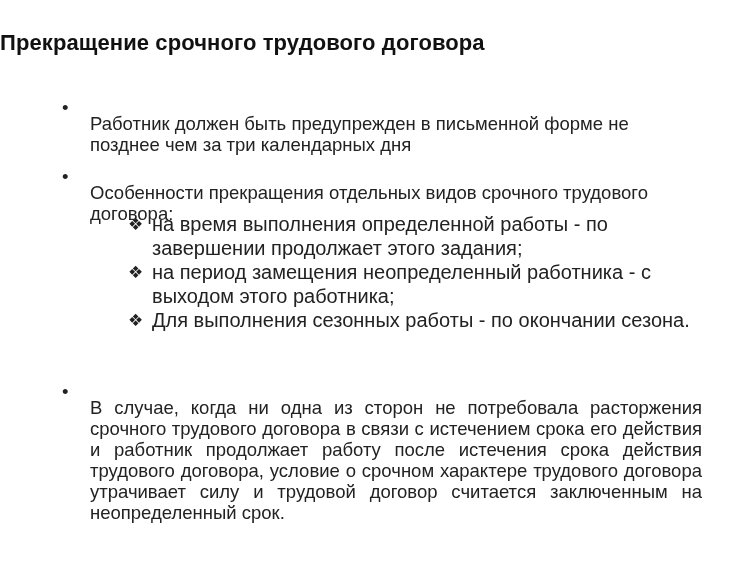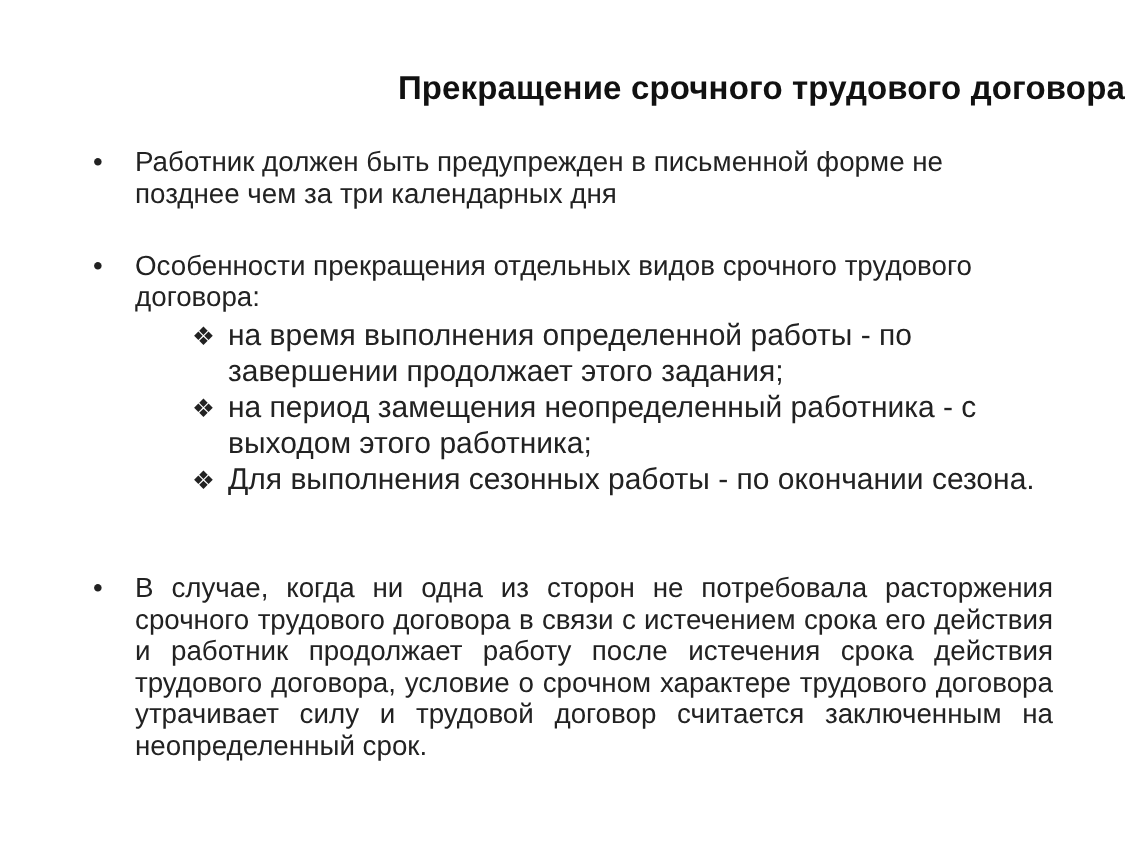--- a/index.html
+++ b/index.html
@@ -1,20 +1,20 @@
 <!DOCTYPE html>
 <html><head>
   <meta charset="utf-8">
   <style>
     html, body { margin: 0; padding: 0; background: #ffffff; }
     body { width: 750px; height: 562px; overflow: hidden; position: relative; font-family: "Liberation Sans", sans-serif; color: #1a1a1a; }
-    .title { position: absolute; left: 0; width: 750px; top: 30px; text-align: right; font-weight: bold; font-size: 22px; color: #111; letter-spacing: 0.1px; margin-top: 16px; }
+    .title { position: absolute; left: 0; width: 750px; top: 30px; text-align: left; font-weight: bold; font-size: 22px; color: #111; letter-spacing: 0.1px; }
     .bullet { position: absolute; left: 62px; width: 640px; font-size: 18.5px; line-height: 21px; color: #222; }
     .bullet .dot { position: absolute; left: 0; top: 0; width: 20px; }
-    .bullet .text { margin-left: 28px; display: block; }
+    .bullet .text { margin-left: 28px; display: block; margin-top: 16px; }
     .justify { text-align: justify; text-align-last: left; }
     .sub { position: absolute; left: 128px; width: 575px; font-size: 20px; line-height: 24px; color: #222; }
     .sub .diamond { position: absolute; left: 0; top: 1px; font-size: 17px; color: #222; }
     .sub .text { margin-left: 24px; display: block; }
     .b1 { top: 97px; }
     .b2 { top: 166px; }
     .s1 { top: 212px; }
     .s2 { top: 260px; }
     .s3 { top: 308px; }
     .b3 { top: 381px; }

